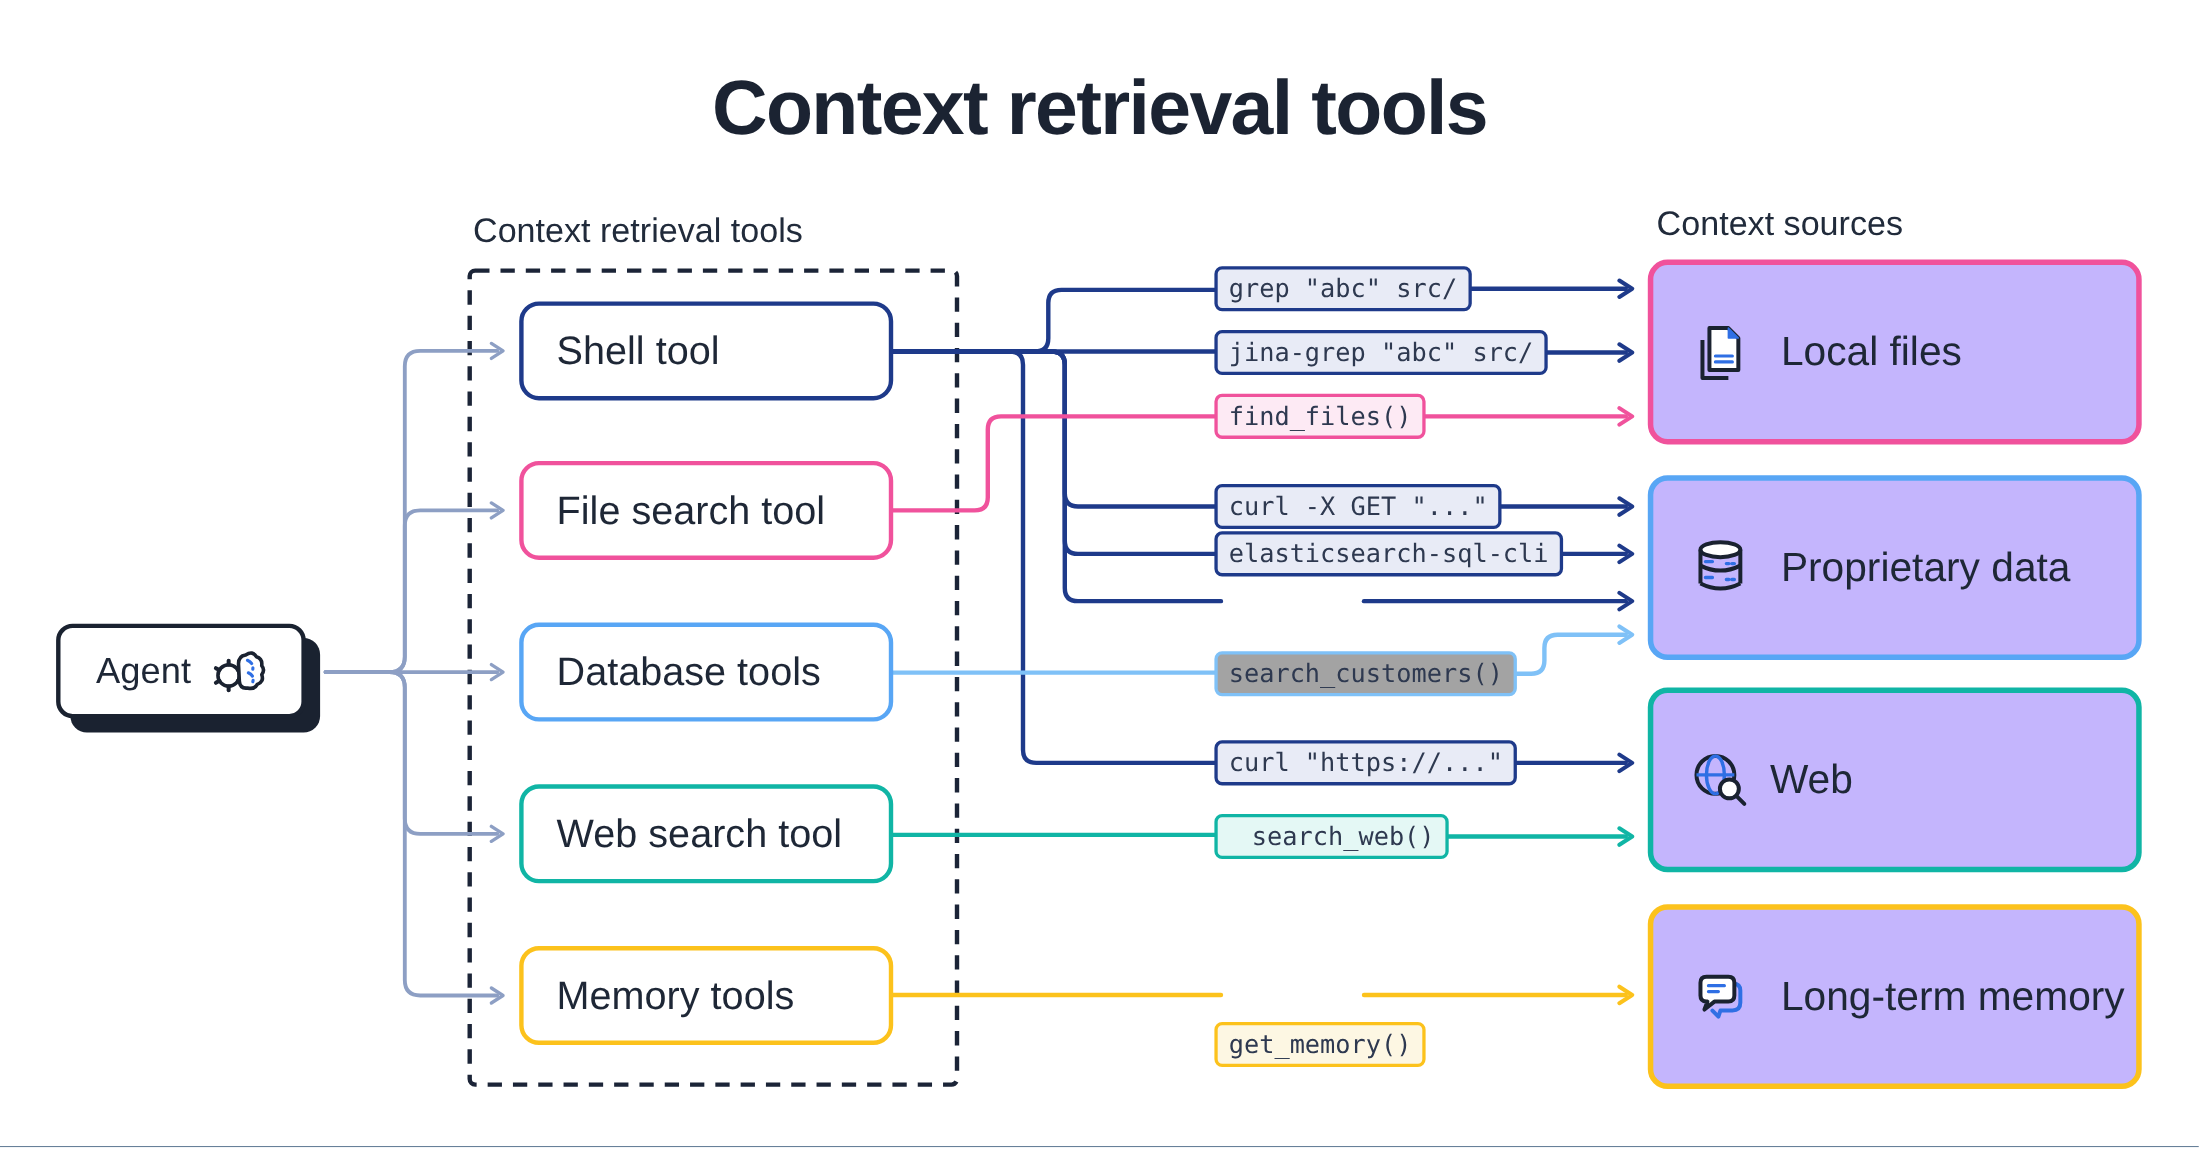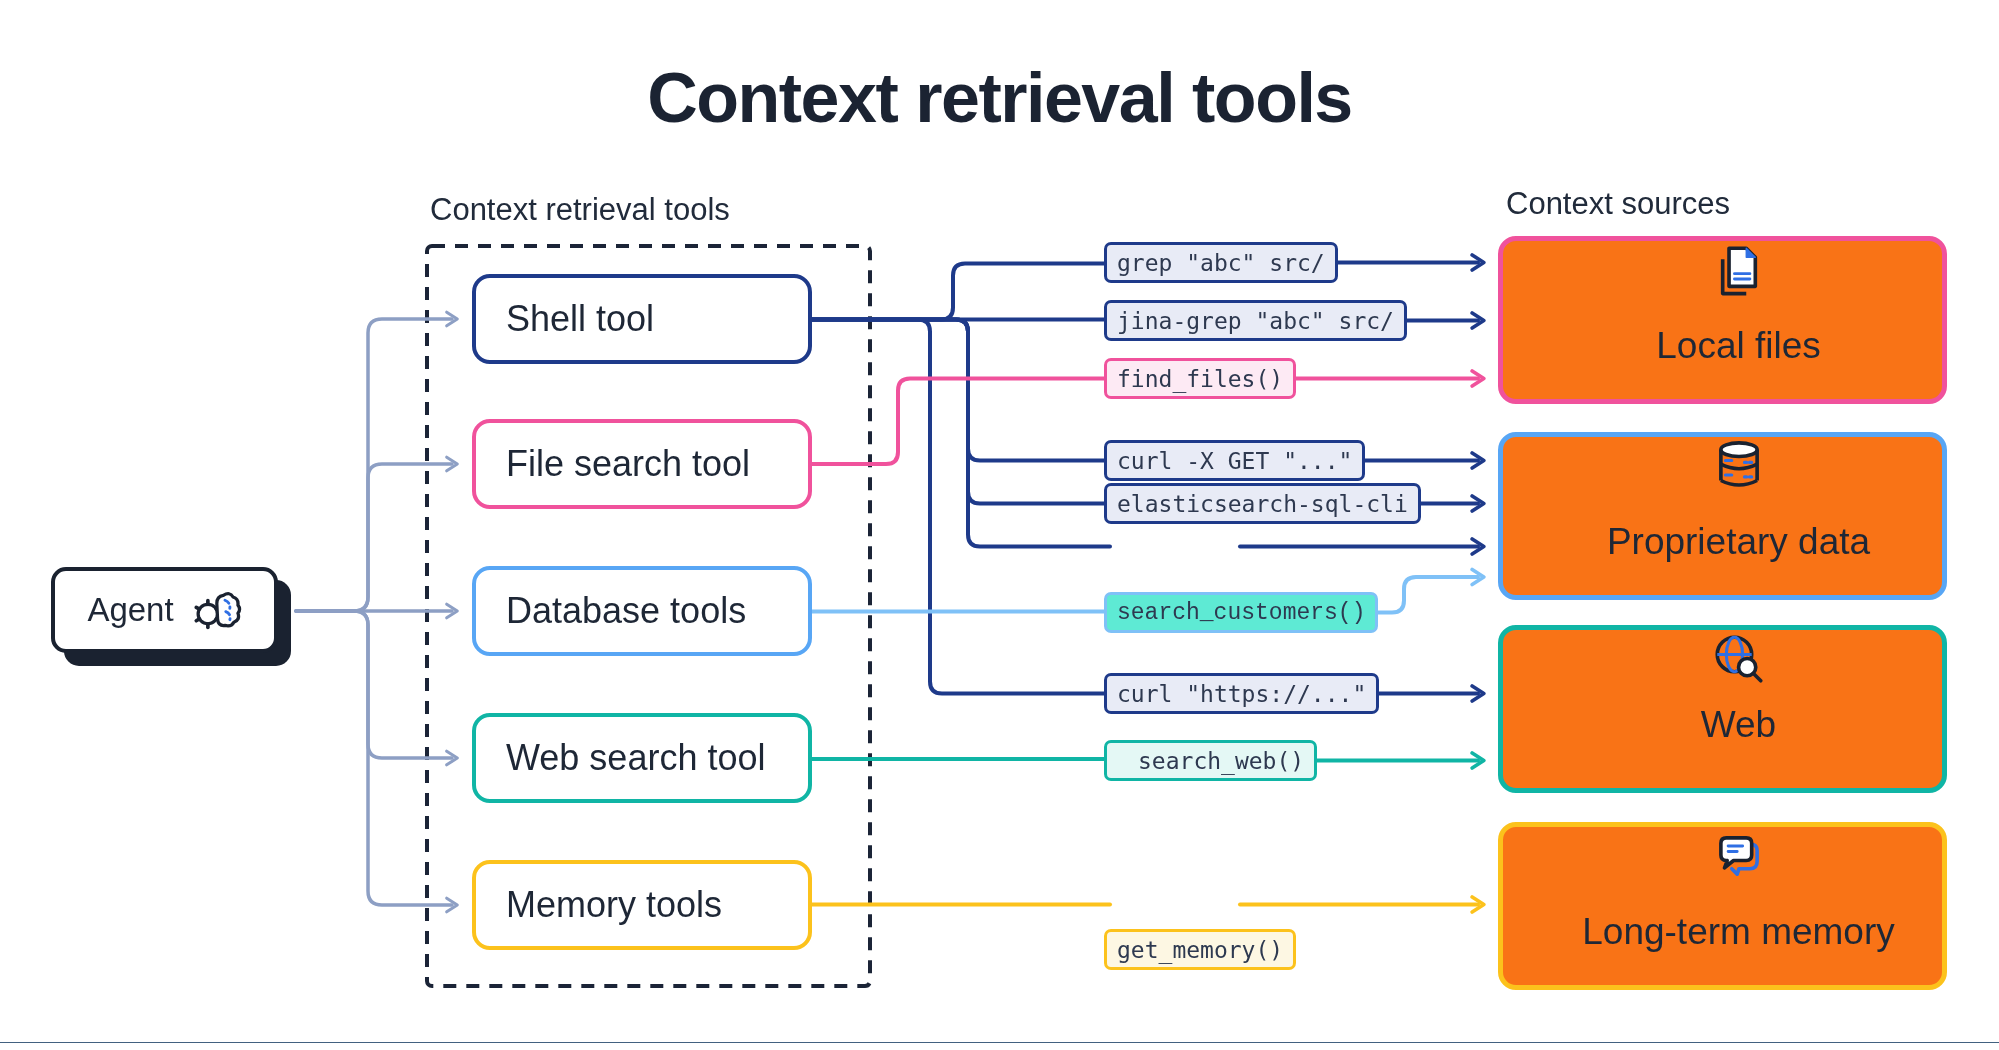--- a/index.html
+++ b/index.html
@@ -24,29 +24,29 @@
   .t1{top:419px;border-color:#f0529c;}
   .t2{top:566px;border-color:#58a6f5;}
   .t3{top:713px;border-color:#10b5a5;}
   .t4{top:860px;border-color:#fcc21c;}
 
   .chip{position:absolute;left:1104px;height:41px;display:inline-flex;align-items:center;
       padding:0 10px;border-radius:7px;border:3px solid;box-sizing:border-box;white-space:pre;
       font-family:"DejaVu Sans Mono","Liberation Mono",monospace;font-size:23px;color:#2e3950;z-index:3;}
   .chip.navy{border-color:#1e3a8a;background:#e8ebf6;}
   .chip.pink{border-color:#f0529c;background:#fdeaf4;}
-  .chip.blue{border-color:#7fc1f7;background:#5eead4;font-family:Liberation Mono, monospace;}
+  .chip.blue{border-color:#7fc1f7;background:#a3a3a3;}
   .chip.teal{border-color:#10b5a5;background:#e4f8f5;}
   .chip.yellow{border-color:#fcc21c;background:#fdf7e3;margin-top:45px;}
   .c0{top:242px;} .c1{top:300px;} .c2{top:358px;} .c3{top:440px;} .c4{top:483px;}
   .c5{top:526px;} .c6{top:592px;} .c7{top:673px;} .c8{top:740px;padding-left:31px;} .c9{top:884px;}
 
-  .source{position:absolute;left:1498px;width:449px;height:168px;background:#f97316;border-radius:18px;
+  .source{position:absolute;left:1498px;width:449px;height:168px;background:#c4b5fd;border-radius:18px;
       border:5px solid;display:flex;align-items:center;gap:26px;padding-left:32px;box-sizing:border-box;
-      font-size:37px;color:#1e2736;z-index:3;flex-direction:column;}
+      font-size:37px;color:#1e2736;z-index:3;}
   .s0{top:236px;border-color:#f0529c;}
   .s1{top:432px;border-color:#58a6f5;}
   .s2{top:625px;border-color:#10b5a5;gap:16px;}
   .s3{top:822px;border-color:#fcc21c;}
   .source svg{flex:0 0 auto;}
 
   .divider{position:absolute;left:0;top:1042px;width:100%;height:3px;background:#426180;z-index:2;}
 </style>
 </head>
 <body>

